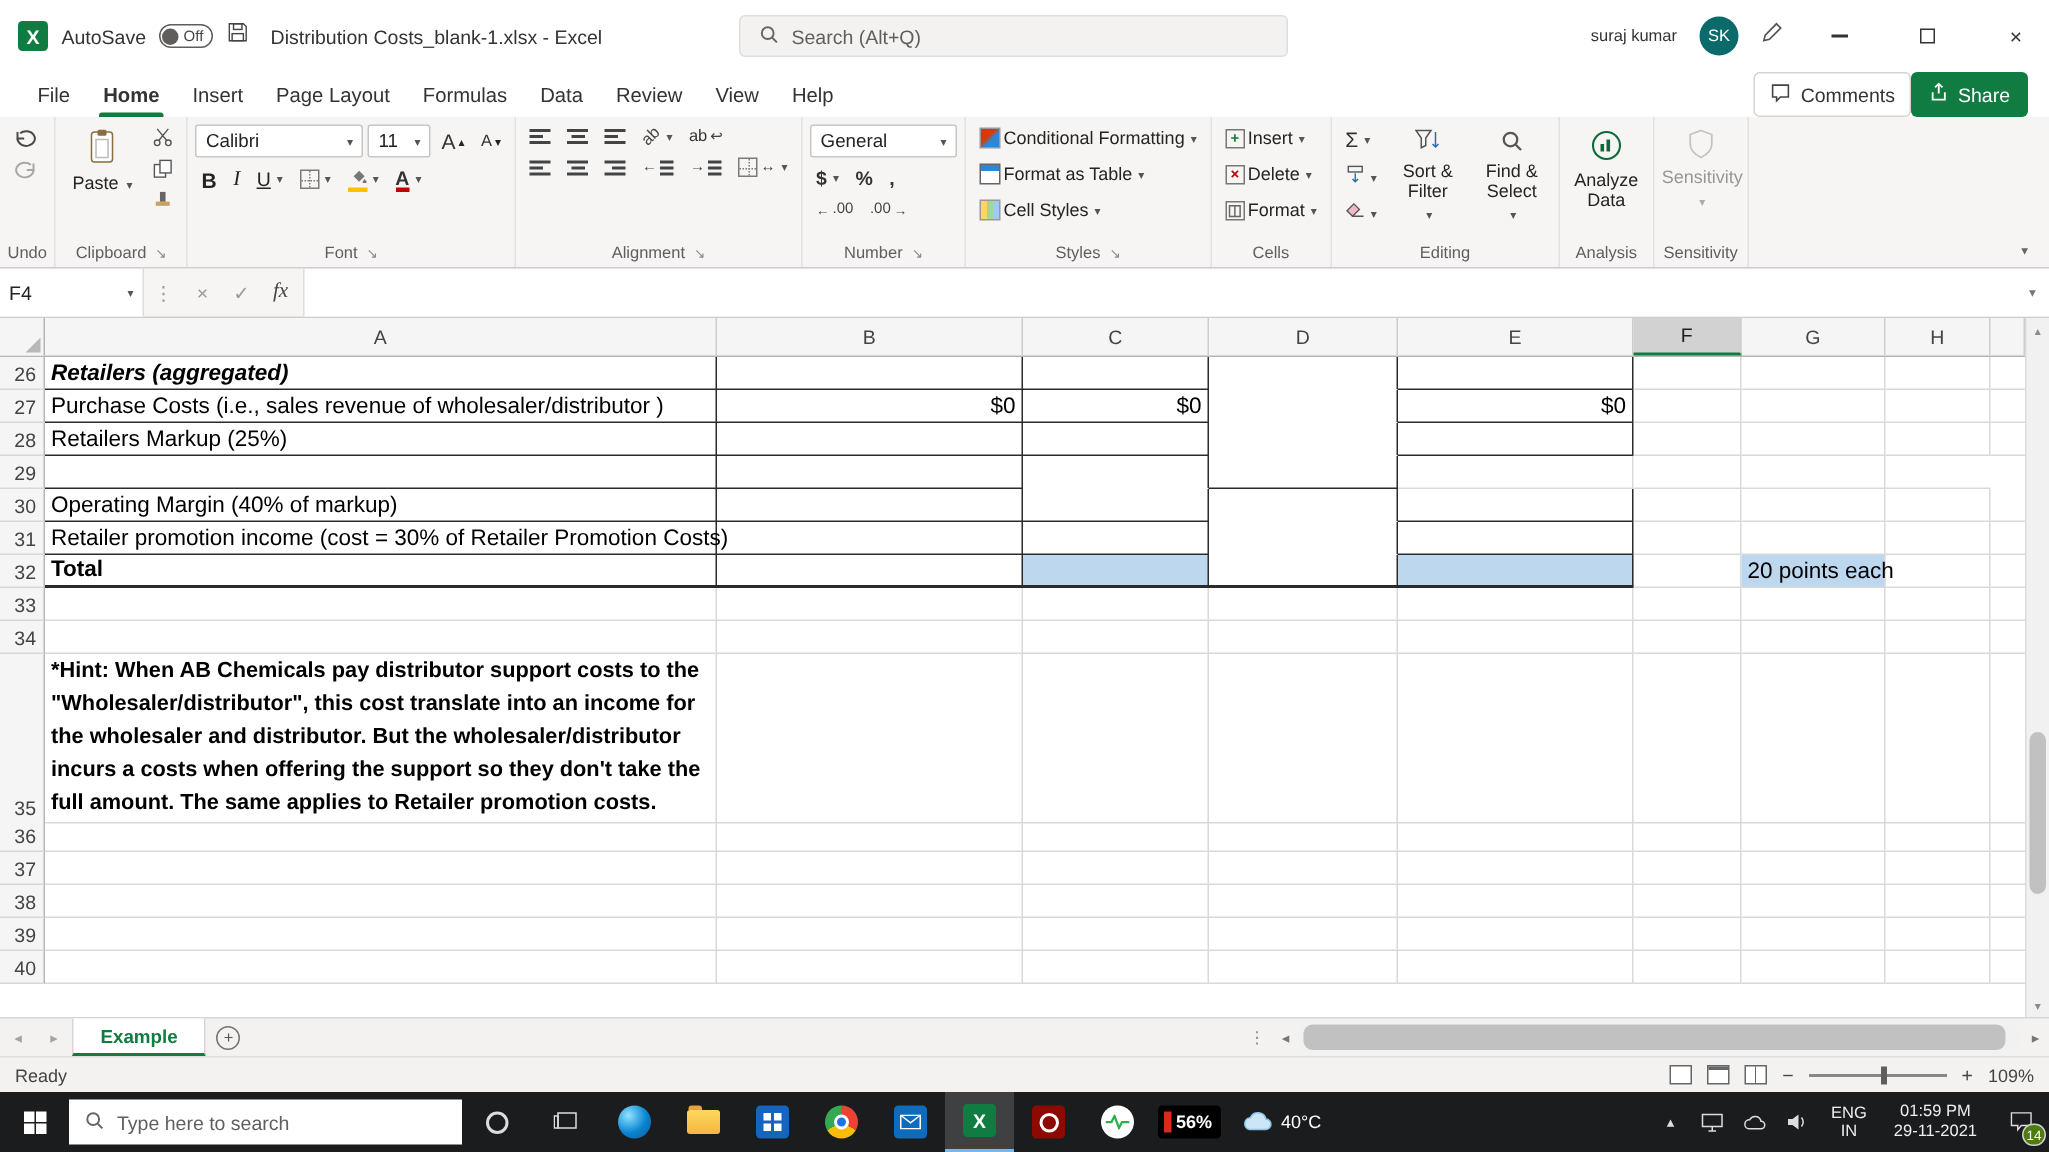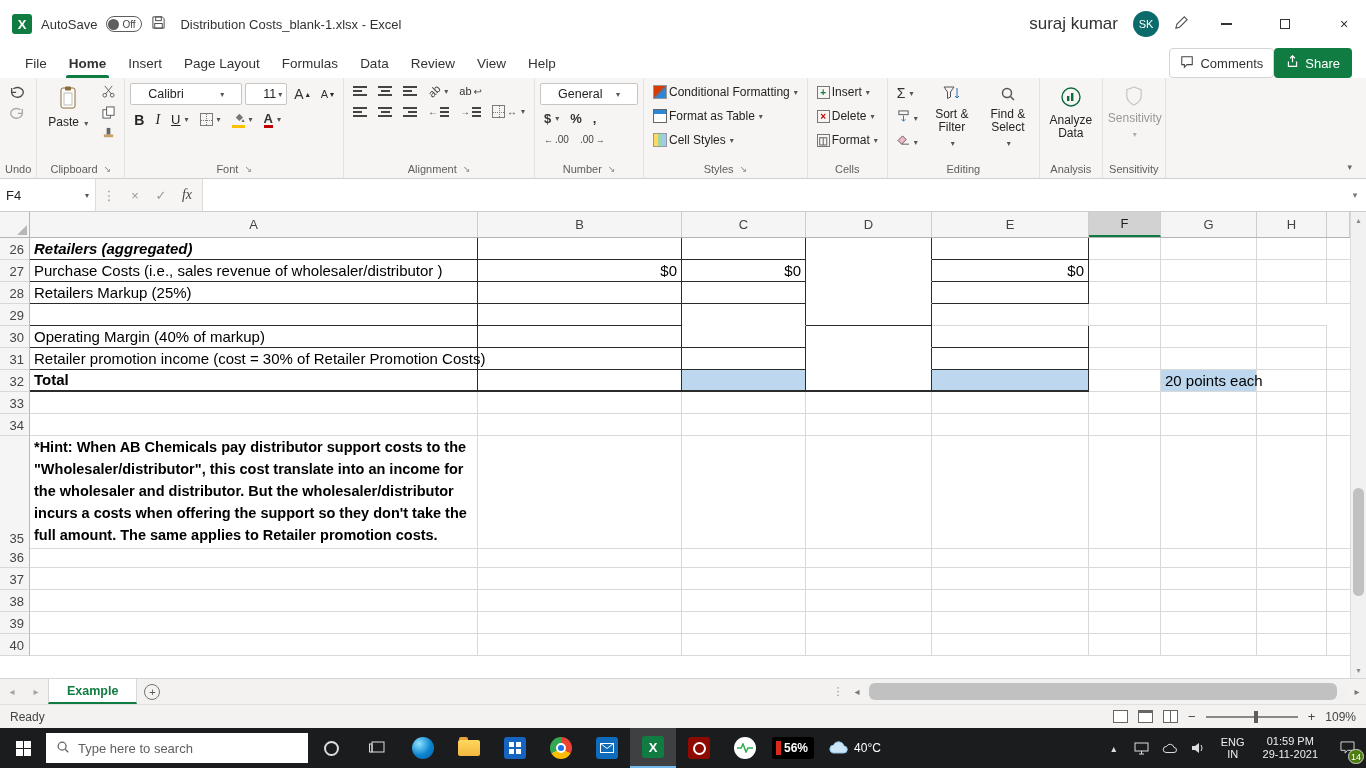--- a/index.html
+++ b/index.html
@@ -12,21 +12,21 @@
   .tb-left { display:flex; align-items:center; gap:9px; padding-left:12px; }
   .xl-logo { width:20px; height:20px; background:#107C41; border-radius:3px; color:#fff; font-weight:bold; font-size:13px; display:flex; align-items:center; justify-content:center; }
   .autosave-lbl { font-size:13px; color:#333; }
   .toggle { width:36px; height:16px; border:1px solid #605e5c; border-radius:9px; display:flex; align-items:center; padding:1px; gap:3px; }
   .knob { width:11px; height:11px; background:#605e5c; border-radius:50%; }
   .toggle-state { font-size:10px; color:#444; }
   .tb-title { font-size:13px; color:#333; margin-left:14px; white-space:nowrap; }
   .tb-search { position:absolute; left:50%; top:10px; transform:translateX(-52%); width:366px; height:28px; background:#f3f2f1; border:1px solid #e0dedc; border-radius:4px; display:flex; align-items:center; gap:8px; padding:0 12px; }
   .tb-search span { font-size:13px; color:#605e5c; }
   .tb-right { margin-left:auto; display:flex; align-items:center; gap:15px; height:100%; }
-  .user-name { font-size:17px; color:#333; }
+  .user-name { font-size:11px; color:#333; }
   .avatar { width:26px; height:26px; border-radius:50%; background:#0b6a6a; color:#fff; font-size:11px; display:flex; align-items:center; justify-content:center; }
   .win-btn { width:44px; height:100%; display:flex; align-items:center; justify-content:center; font-size:14px; color:#333; }
   .max-glyph { width:10px; height:10px; border:1px solid #333; }
   .min-glyph { width:11px; height:1.5px; background:#333; }
 
   
   #tabsrow { height:30px; display:flex; align-items:stretch; background:#fff; padding-left:14px; }
   .rtab { padding:0 11px; font-size:13.5px; color:#333; display:flex; align-items:center; position:relative; }
   .rtab.active { font-weight:bold; }
   .rtab.active::after { content:""; position:absolute; left:8px; right:8px; bottom:0; height:3px; background:#107C41; border-radius:2px 2px 0 0; }
@@ -38,21 +38,21 @@
   #ribbon { height:101px; background:#f6f5f4; border-bottom:1px solid #d0cece; display:flex; overflow:hidden; position:relative; }
   .rgroup { display:flex; flex-direction:column; border-right:1px solid #e4e2e0; padding:5px 5px 0 5px; }
   .rg-content { flex:1; display:flex; gap:4px; }
   .rg-label { height:19px; font-size:11px; color:#605e5c; display:flex; align-items:center; justify-content:center; gap:6px; }
   .launcher { font-size:9px; color:#8a8886; }
   .chev { font-size:8px; color:#555; margin-left:2px; }
   .sbtn { background:none; border:none; display:flex; align-items:center; gap:2px; padding:2px 4px; font-size:12px; color:#252423; font-family:inherit; }
   .stack { display:flex; flex-direction:column; justify-content:flex-start; gap:4px; }
   .bigbtn { display:flex; flex-direction:column; align-items:center; justify-content:flex-start; width:52px; gap:3px; font-size:12px; line-height:13px; text-align:center; color:#252423; padding-top:3px; }
   .disabled { opacity:.45; }
-  .combo { background:#fff; border:1px solid #c8c6c4; border-radius:2px; display:flex; align-items:center; justify-content:space-between; font-size:12.5px; padding:1px 17px; height:22px; }
+  .combo { background:#fff; border:1px solid #c8c6c4; border-radius:2px; display:flex; align-items:center; justify-content:space-between; font-size:12.5px; padding:1px 6px; height:22px; }
   .row-line { display:flex; align-items:center; gap:3px; }
   .glyph { font-size:13px; color:#333; }
   .bars { width:14px; height:12px; background:
     linear-gradient(#444,#444) 0 1px/14px 2px no-repeat,
     linear-gradient(#444,#444) 0 5px/9px 2px no-repeat,
     linear-gradient(#444,#444) 0 9px/14px 2px no-repeat; }
   .bars.c { background-position:50% 1px,50% 5px,50% 9px; }
   .bars.r { background-position:100% 1px,100% 5px,100% 9px; }
   .borders-ic { width:13px; height:13px; border:1px solid #7a7a7a; position:relative; }
   .borders-ic::before { content:""; position:absolute; left:50%; top:0; bottom:0; border-left:1px dotted #7a7a7a; }
@@ -174,20 +174,27 @@
         <span class="knob"></span>
         <span class="toggle-state">Off</span>
       </span>
       <span><svg width="15" height="15" viewBox="0 0 16 16">
             <path d="M2 2h10l2 2v10H2z" fill="none" stroke="#444"></path>
             <rect x="5" y="2" width="6" height="4" fill="none" stroke="#444"></rect>
             <rect x="4" y="9" width="8" height="5" fill="none" stroke="#444"></rect>
           </svg></span>
     </div>
     <div class="tb-title">Distribution Costs_blank-1.xlsx - Excel</div>
+    <div class="tb-search">
+      <span><svg width="14" height="14" viewBox="0 0 16 16">
+            <circle cx="7" cy="7" r="4.5" fill="none" stroke="#666" stroke-width="1.5"></circle>
+            <line x1="10.5" y1="10.5" x2="14" y2="14" stroke="#666" stroke-width="1.5"></line>
+          </svg></span>
+      <span>Search (Alt+Q)</span>
+    </div>
     <div class="tb-right">
       <span class="user-name">suraj kumar</span>
       <span class="avatar">SK</span>
       <span><svg width="15" height="15" viewBox="0 0 16 16">
             <path d="M2 14l1-4 8-8 3 3-8 8z" fill="none" stroke="#555" stroke-width="1.2"></path>
           </svg></span>
       <span class="win-btn">
           <span class="min-glyph"></span>
         </span>
       <span class="win-btn">

